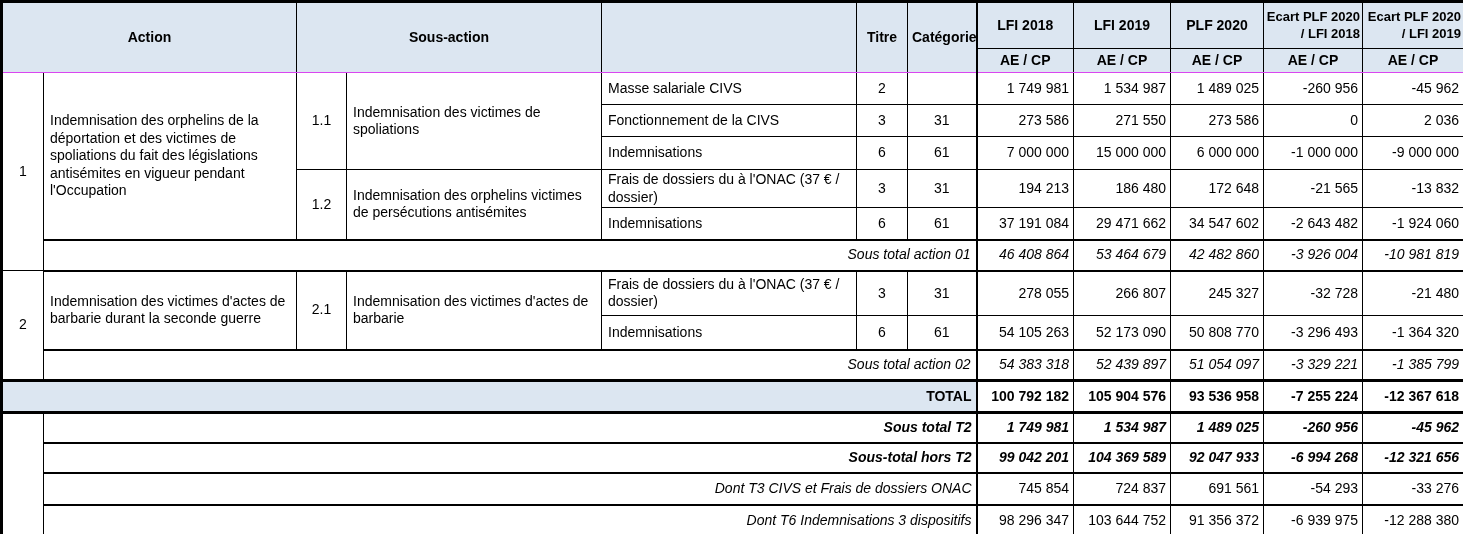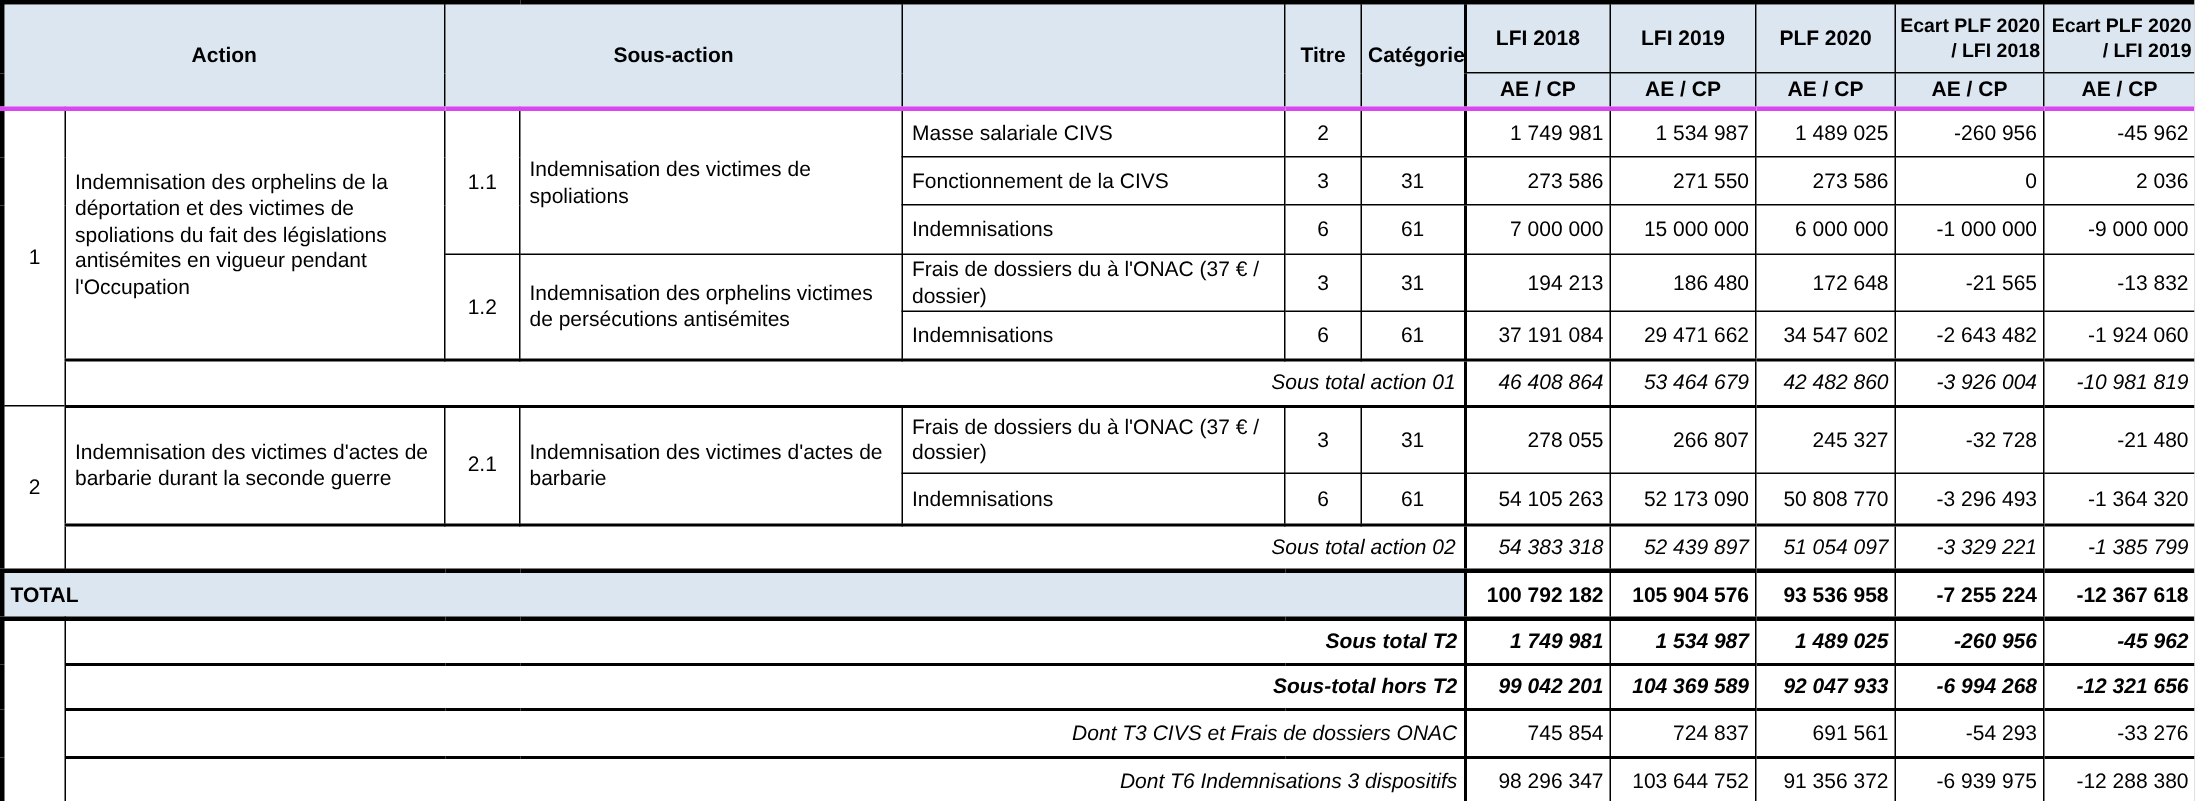--- a/index.html
+++ b/index.html
@@ -2,34 +2,34 @@
 <html><head>
 <meta charset="utf-8">
 <style>
   html,body{margin:0;padding:0;background:#fff;}
   .page{width:1463px;height:534px;background:#fff;overflow:hidden;}
   table{border-collapse:collapse;table-layout:fixed;width:1463px;
         font-family:"Liberation Sans",sans-serif;font-size:14px;color:#000;}
   td{border:1px solid #000;padding:1px 4px;vertical-align:middle;overflow:hidden;line-height:1.25;}
   
   .hdr{background:#dce6f1;font-weight:bold;text-align:center;}
-  .hb3{border-bottom:3px solid #d946ef;text-align:center;}
+  .hb3{border-bottom:1px solid #d946ef;text-align:center;}
   .small-h{font-size:13px;padding:1px 2px;text-align:right;}
   .vfirst{border-left:2px solid #000;}
   
   .numc{text-align:center;}
   .desc{text-align:left;padding:1px 6px;margin-top:40px;}
   .val{text-align:right;white-space:nowrap;padding:1px 4px;}
   
   .st td{border-top:2px solid #000;border-bottom:2px solid #000;
          font-weight:normal;font-style:italic;}
   .st .label{text-align:right;padding-right:5px;}
   
   .total-row td{border-top:3px solid #000;border-bottom:3px solid #000;font-weight:bold;}
-  .total-label{background:#dce6f1;text-align:left;margin-top:31px;}
+  .total-label{background:#dce6f1;text-align:right;margin-top:31px;}
   
   .summary td{border-top:2px solid #000;border-bottom:2px solid #000;}
   .summary .label{text-align:right;font-style:italic;padding-right:4px;}
   .summary-bold .label,.summary-bold .val{font-weight:bold;font-style:italic;}
   
   .trh1{height:47px}.trh2{height:24px}
   .tr-r1{height:32px}.tr-r2{height:32px}.tr-r3{height:33px}.tr-r4{height:37px}
   .tr-r5{height:32px}.tr-st1{height:31px}.tr-r6{height:45px}.tr-r7{height:34px}
   .tr-st2{height:31px}.tr-total{height:32px}
   .tr-s0{height:30px}.tr-s1{height:30px}.tr-s2{height:32px}.tr-s3{height:32px}

